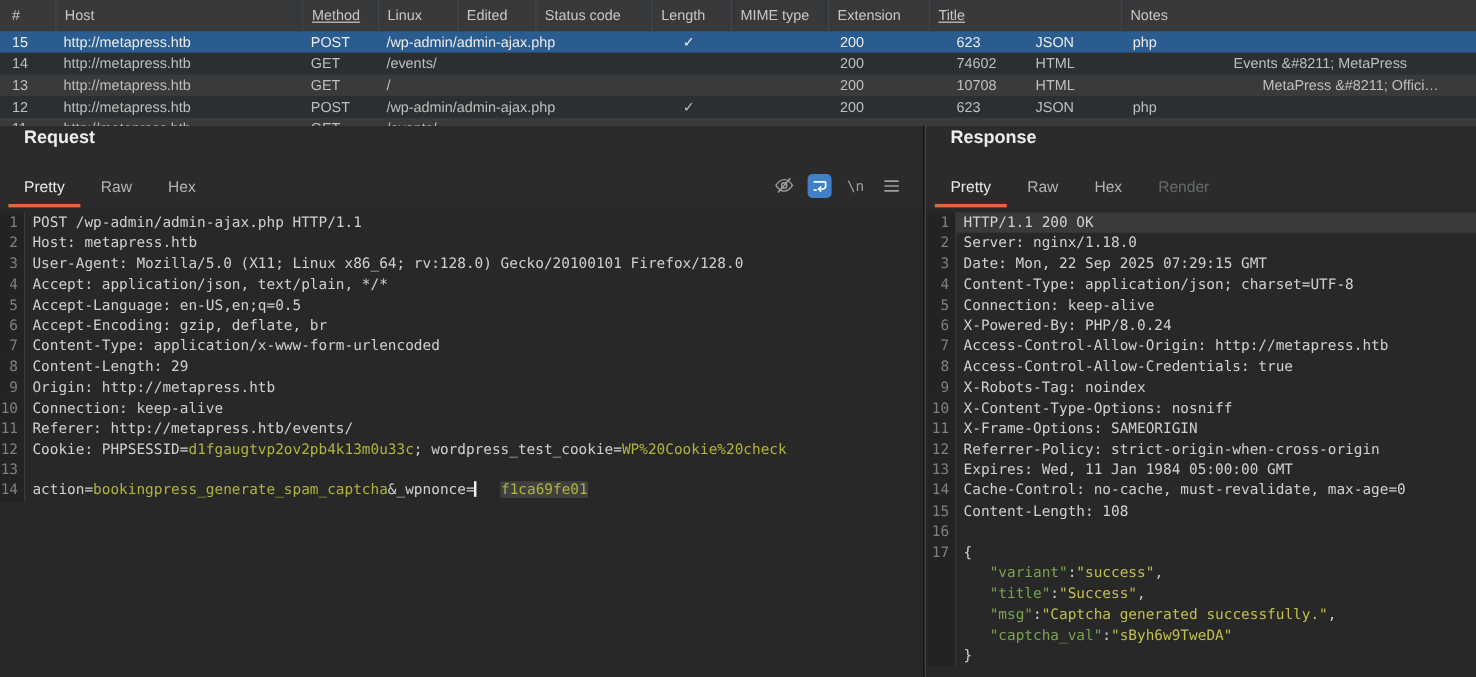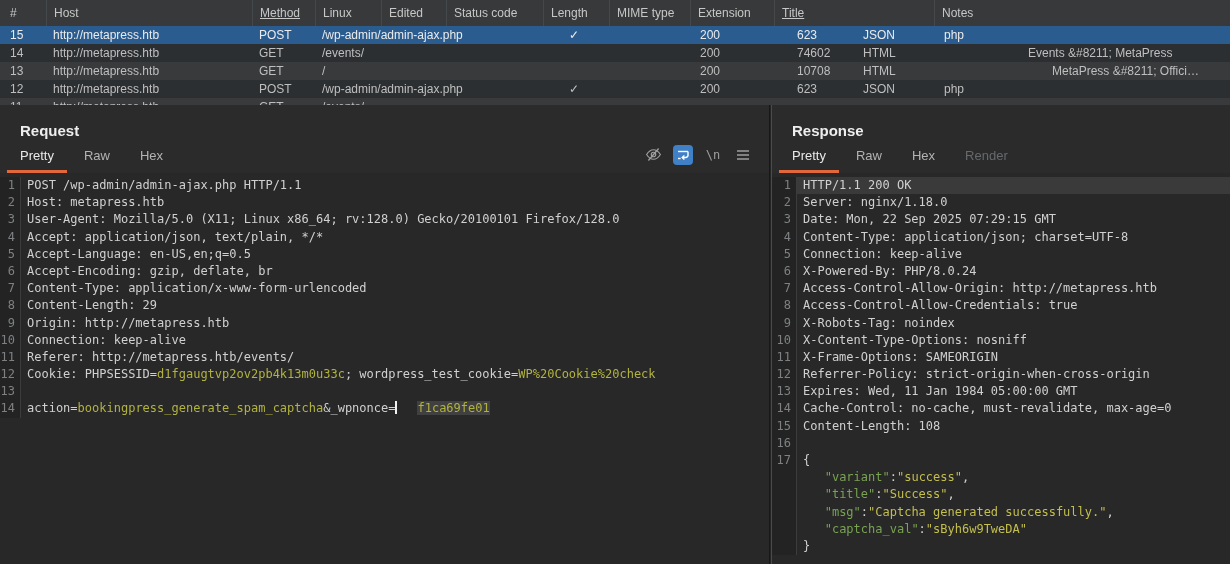--- a/index.html
+++ b/index.html
@@ -23,21 +23,21 @@
   .trow.partial { height:7px; overflow:hidden; align-items:flex-start; }
   .trow.partial .td { line-height:18px; }
   .td { padding-left:7px; overflow:hidden; white-space:nowrap; text-overflow:ellipsis; flex:0 0 auto; }
   .td.c-id { padding-left:10px; }
   
   .panels { display:flex; height:459px; }
   .panel { position:relative; background:#2b2b2b; overflow:hidden; }
   .panel.req { width:769px; }
   .panel.res { width:458px; }
   .divider { width:3px; background:#262626; border-left:1px solid #171717; border-right:1px solid #4a4a4a; cursor:col-resize; }
-  .panel-title { color:#ededed; font-size:15px; font-weight:bold; padding:17px 0 0 20px; height:37px; }
+  .panel-title { color:#ededed; font-size:15px; font-weight:bold; padding:1px 0 0 20px; height:37px; }
   .tabbar { display:flex; align-items:stretch; height:31px; padding-left:7px; }
   .tabs { display:flex; }
   .tab { position:relative; color:#b3b3b3; font-size:13px; padding:6px 13px 16px 13px; margin-right:4px; cursor:pointer; }
   .tab.active { color:#e8e8e8; }
   .tab.active::after { content:""; position:absolute; left:0; right:0; bottom:0; height:3px; background:#e2683c; }
   .tab.disabled { color:#666a6d; cursor:default; }
   .tools { margin-left:auto; display:flex; align-items:center; gap:10px; padding:0 16px 6px 0; }
   .toolbtn { display:flex; align-items:center; justify-content:center; width:20px; height:20px; cursor:pointer; }
   .toolbtn.wrap-on { background:#3f80c6; border-radius:4px; }
   .nl-glyph { font-family:"DejaVu Sans Mono",monospace; font-size:12px; color:#9f9f9f; }

